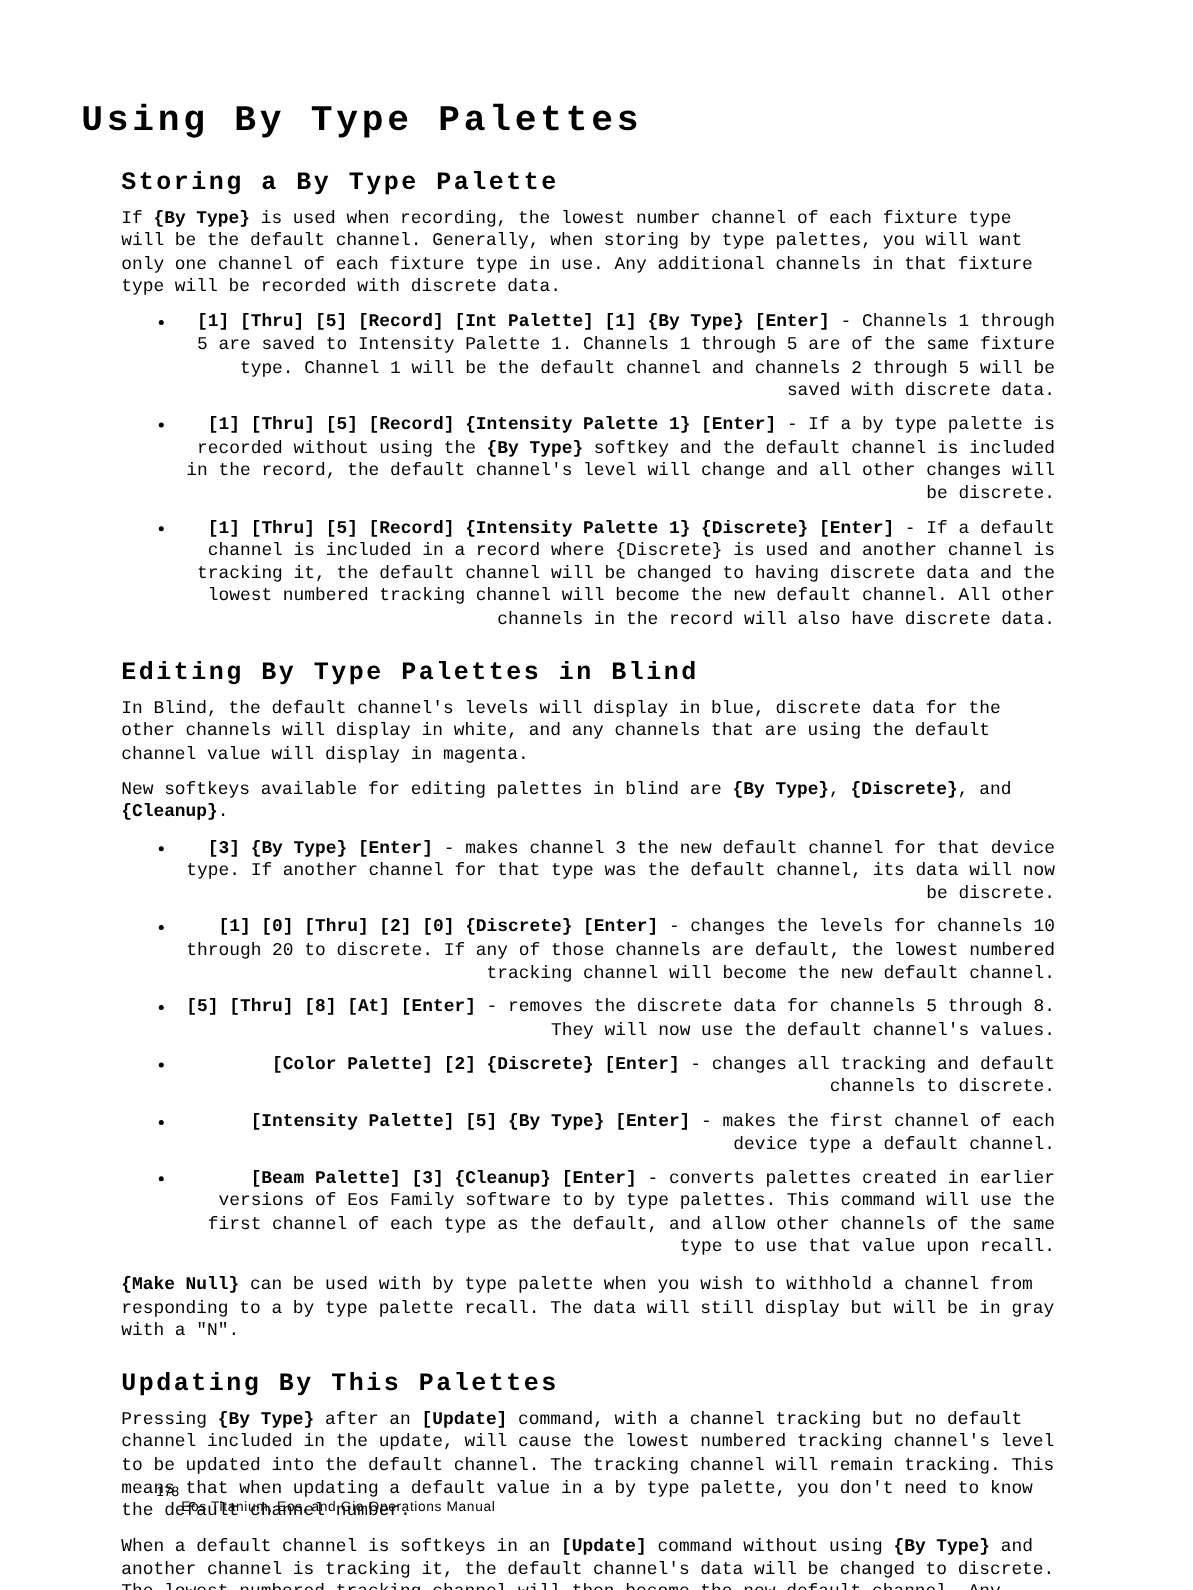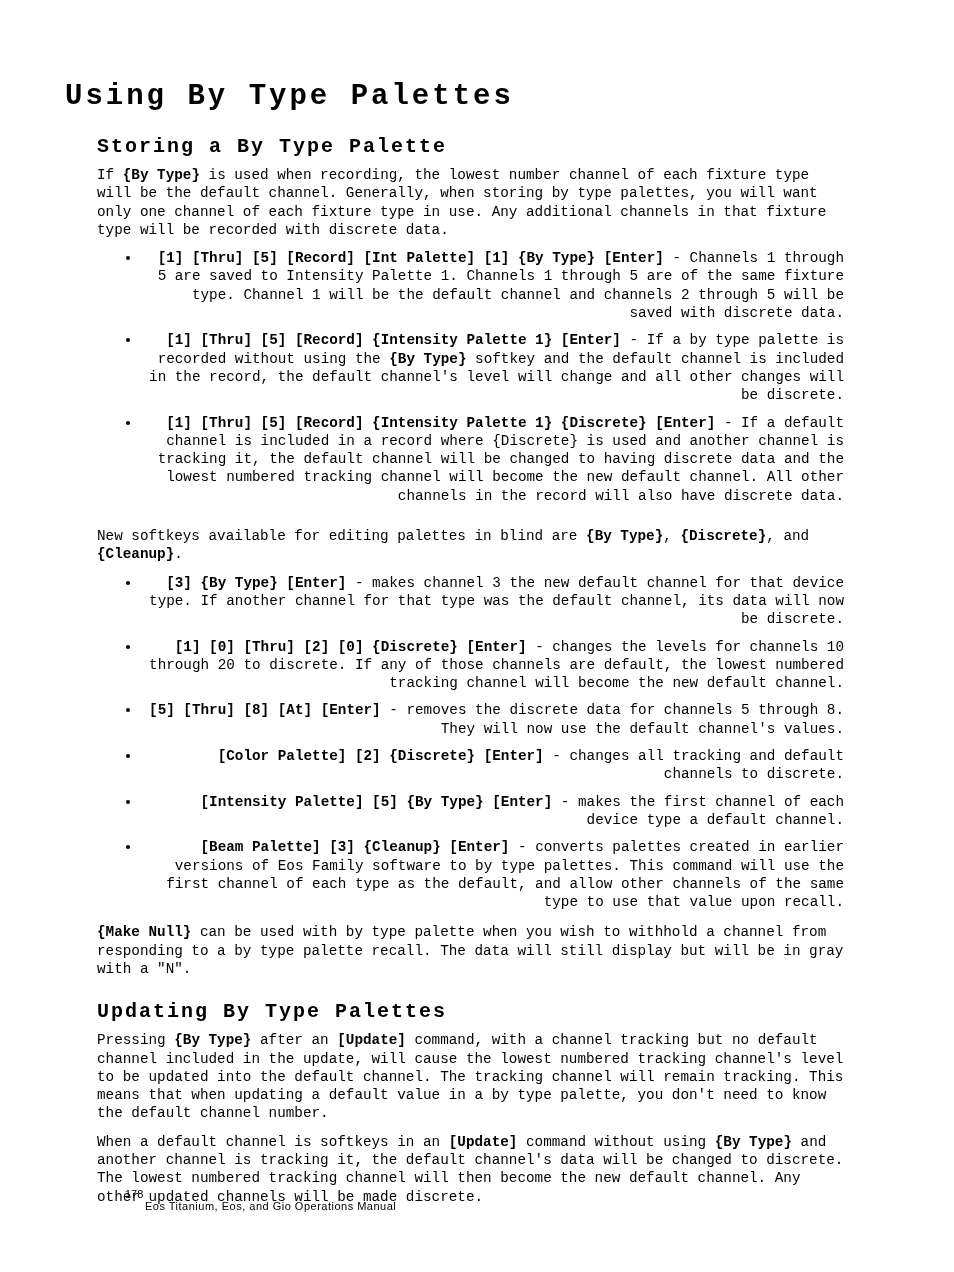--- a/index.html
+++ b/index.html
@@ -74,38 +74,40 @@
       <span>If </span><b>{By Type}</b><span> is used when recording, the lowest number channel of each fixture type will be the default channel. Generally, when storing by type palettes, you will want only one channel of each fixture type in use. Any additional channels in that fixture type will be recorded with discrete data.</span>
     </p>
     <ul>
       <li><b>[1] [Thru] [5] [Record] [Int Palette] [1] {By Type} [Enter]</b><span> - Channels 1 through 5 are saved to Intensity Palette 1. Channels 1 through 5 are of the same fixture type. Channel 1 will be the default channel and channels 2 through 5 will be saved with discrete data.</span></li>
       <li><b>[1] [Thru] [5] [Record] {Intensity Palette 1} [Enter]</b><span> - If a by type palette is recorded without using the </span><b>{By Type}</b><span> softkey and the default channel is included in the record, the default channel's level will change and all other changes will be discrete.</span></li>
       <li><b>[1] [Thru] [5] [Record] {Intensity Palette 1} {Discrete} [Enter]</b><span> - If a default channel is included in a record where {Discrete} is used and another channel is tracking it, the default channel will be changed to having discrete data and the lowest numbered tracking channel will become the new default channel. All other channels in the record will also have discrete data.</span></li>
     </ul>
   </div>
 
   <div class="sec">
+    <h2>Editing By Type Palettes in Blind</h2>
+    <p>In Blind, the default channel's levels will display in blue, discrete data for the other channels will display in white, and any channels that are using the default channel value will display in magenta.</p>
     <p>
       <span>New softkeys available for editing palettes in blind are </span><b>{By Type}</b><span>, </span><b>{Discrete}</b><span>, and </span><b>{Cleanup}</b><span>.</span>
     </p>
     <ul>
       <li><b>[3] {By Type} [Enter]</b><span> - makes channel 3 the new default channel for that device type. If another channel for that type was the default channel, its data will now be discrete.</span></li>
       <li><b>[1] [0] [Thru] [2] [0] {Discrete} [Enter]</b><span> - changes the levels for channels 10 through 20 to discrete. If any of those channels are default, the lowest numbered tracking channel will become the new default channel.</span></li>
       <li><b>[5] [Thru] [8] [At] [Enter]</b><span> - removes the discrete data for channels 5 through 8. They will now use the default channel's values.</span></li>
       <li><b>[Color Palette] [2] {Discrete} [Enter]</b><span> - changes all tracking and default channels to discrete.</span></li>
       <li><b>[Intensity Palette] [5] {By Type} [Enter]</b><span> - makes the first channel of each device type a default channel.</span></li>
       <li><b>[Beam Palette] [3] {Cleanup} [Enter]</b><span> - converts palettes created in earlier versions of Eos Family software to by type palettes. This command will use the first channel of each type as the default, and allow other channels of the same type to use that value upon recall.</span></li>
     </ul>
     <p>
       <b>{Make Null}</b><span> can be used with by type palette when you wish to withhold a channel from responding to a by type palette recall. The data will still display but will be in gray with a "N".</span>
     </p>
   </div>
 
   <div class="sec">
-    <h2>Updating By Type Palettes</h2>
+    <h2>Updating By This Palettes</h2>
     <p>
       <span>Pressing </span><b>{By Type}</b><span> after an </span><b>[Update]</b><span> command, with a channel tracking but no default channel included in the update, will cause the lowest numbered tracking channel's level to be updated into the default channel. The tracking channel will remain tracking. This means that when updating a default value in a by type palette, you don't need to know the default channel number.</span>
     </p>
     <p>
       <span>When a default channel is softkeys in an </span><b>[Update]</b><span> command without using </span><b>{By Type}</b><span> and another channel is tracking it, the default channel's data will be changed to discrete. The lowest numbered tracking channel will then become the new default channel. Any other updated channels will be made discrete.</span>
     </p>
   </div>
 </div>
 
 <div class="footer">

